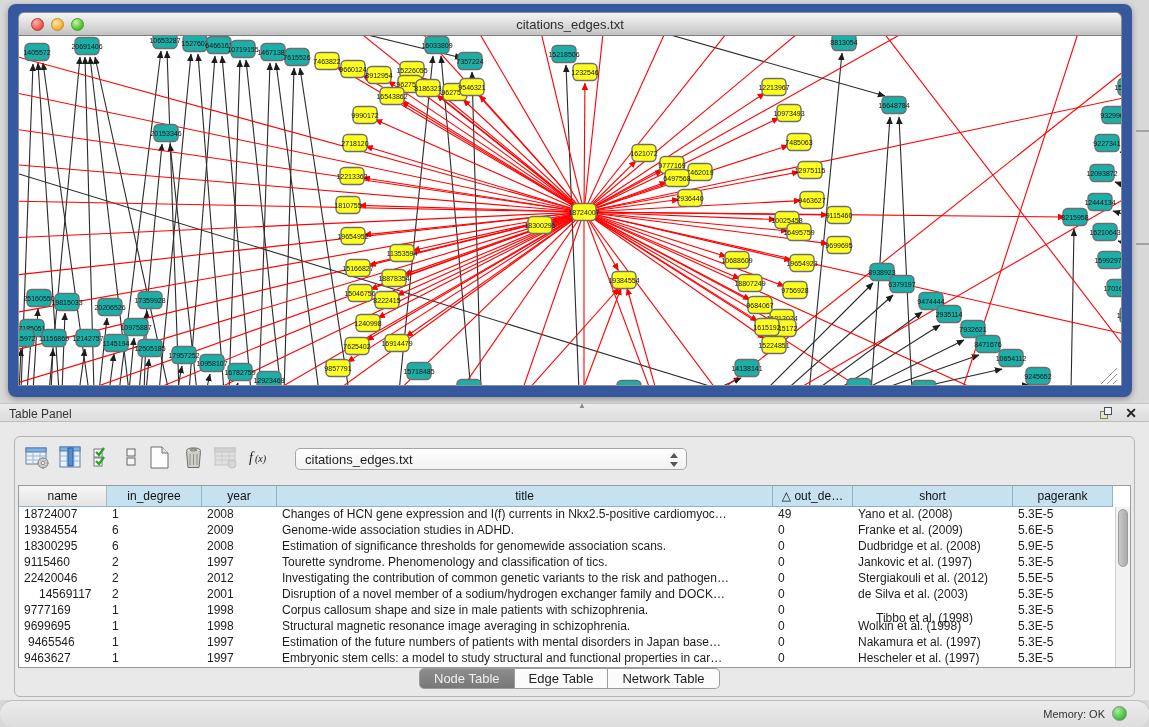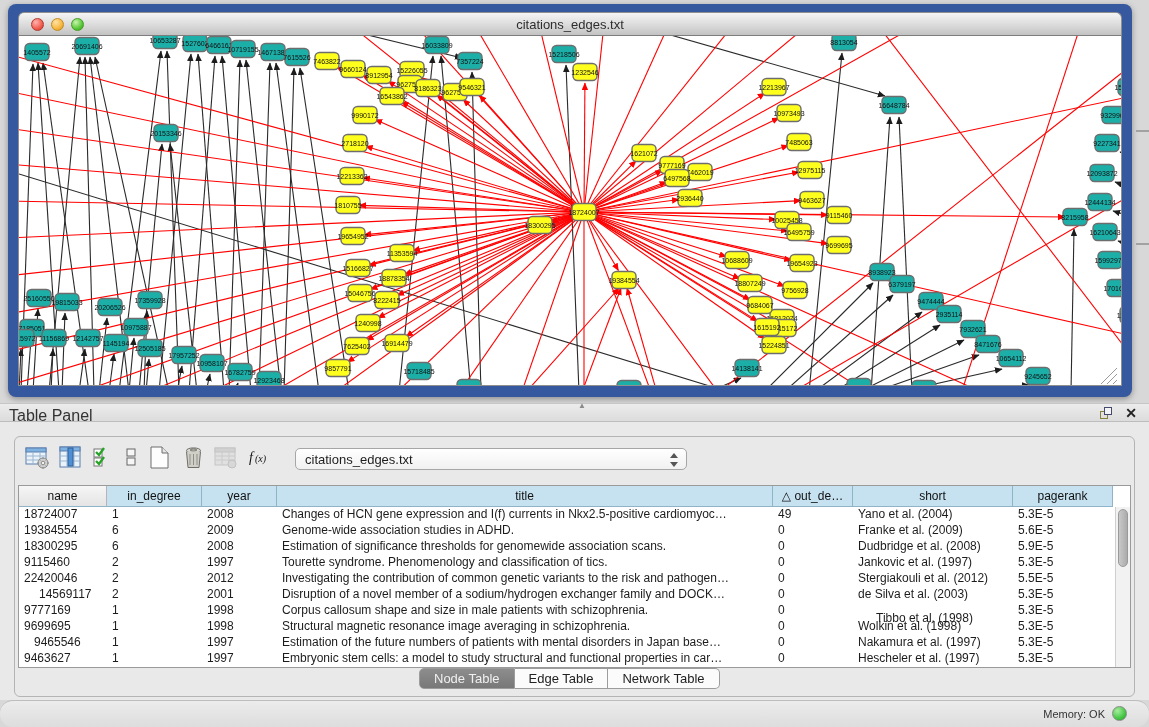--- a/index.html
+++ b/index.html
@@ -27,21 +27,21 @@
   #net-svg { display:block; }
 
   
   .bg-mark { background:#a2a2a2; }
 
   
   #dock { left:0; top:403px; width:1149px; height:297px; background:#e9e9e9; }
   #dock-titlebar { position:absolute; left:0; top:0; width:100%; height:19px;
     background:linear-gradient(#ececec,#dcdcdc); border-top:1px solid #c6c6c6;
     border-bottom:1px solid #bdbdbd; }
-  #dock-title { position:absolute; left:9px; top:3px; font-size:16px; color:#333; }
+  #dock-title { position:absolute; left:9px; top:3px; font-size:12px; color:#333; }
   #float-icon { position:absolute; right:36px; top:3px; width:13px; height:13px; cursor:pointer; }
   #float-icon .sq1 { position:absolute; left:0; top:4px; width:8px; height:8px; border:1.5px solid #8a8040; background:transparent; }
   #float-icon .sq2 { position:absolute; left:4px; top:0; width:8px; height:8px; border:1.5px solid #44486e; background:#f4f4f4; }
   #close-icon { position:absolute; right:12px; top:1px; font-size:14px; font-weight:bold; color:#222; cursor:pointer; }
   #splitter-handle { position:absolute; left:578px; top:-3px; font-size:8px; color:#8a8a8a; }
 
   #panel-box { position:absolute; left:14px; top:33px; width:1121px; height:261px;
     border:1px solid #b4b4b4; border-radius:6px; background:#e9e9e9; }
 
   
@@ -772,21 +772,21 @@
           <div class="th" style="left: 834px; width: 160px;">short</div>
           <div class="th" style="left: 994px; width: 100px;">pagerank</div>
         </div>
       <div id="tbody">
           <div class="tr" style="top: 0px;">
             <div class="td" style="left: 0px; width: 88px;">18724007</div>
             <div class="td" style="left: 88px; width: 95px;">1</div>
             <div class="td" style="left: 183px; width: 75px;">2008</div>
             <div class="td" style="left: 258px; width: 496px;">Changes of HCN gene expression and I(f) currents in Nkx2.5-positive cardiomyoc…</div>
             <div class="td" style="left: 754px; width: 80px;">49</div>
-            <div class="td" style="left: 834px; width: 160px;">Yano et al. (2004)</div>
+            <div class="td" style="left: 834px; width: 160px;">Yano et al. (2008)</div>
             <div class="td" style="left: 994px; width: 100px;">5.3E-5</div>
           </div>
           <div class="tr" style="top: 16px;">
             <div class="td" style="left: 0px; width: 88px;">19384554</div>
             <div class="td" style="left: 88px; width: 95px;">6</div>
             <div class="td" style="left: 183px; width: 75px;">2009</div>
             <div class="td" style="left: 258px; width: 496px;">Genome-wide association studies in ADHD.</div>
             <div class="td" style="left: 754px; width: 80px;">0</div>
             <div class="td" style="left: 834px; width: 160px;">Franke et al. (2009)</div>
             <div class="td" style="left: 994px; width: 100px;">5.6E-5</div>
@@ -839,21 +839,21 @@
           <div class="tr" style="top: 112px;">
             <div class="td" style="left: 0px; width: 88px;">9699695</div>
             <div class="td" style="left: 88px; width: 95px;">1</div>
             <div class="td" style="left: 183px; width: 75px;">1998</div>
             <div class="td" style="left: 258px; width: 496px;">Structural magnetic resonance image averaging in schizophrenia.</div>
             <div class="td" style="left: 754px; width: 80px;">0</div>
             <div class="td" style="left: 834px; width: 160px;">Wolkin et al. (1998)</div>
             <div class="td" style="left: 994px; width: 100px;">5.3E-5</div>
           </div>
           <div class="tr" style="top: 128px;">
-            <div class="td" style="left: 10px; width: 88px;">9465546</div>
+            <div class="td" style="left: 4px; width: 88px;">9465546</div>
             <div class="td" style="left: 88px; width: 95px;">1</div>
             <div class="td" style="left: 183px; width: 75px;">1997</div>
             <div class="td" style="left: 258px; width: 496px;">Estimation of the future numbers of patients with mental disorders in Japan base…</div>
             <div class="td" style="left: 754px; width: 80px;">0</div>
             <div class="td" style="left: 834px; width: 160px;">Nakamura et al. (1997)</div>
             <div class="td" style="left: 994px; width: 100px;">5.3E-5</div>
           </div>
           <div class="tr" style="top: 144px;">
             <div class="td" style="left: 0px; width: 88px;">9463627</div>
             <div class="td" style="left: 88px; width: 95px;">1</div>

